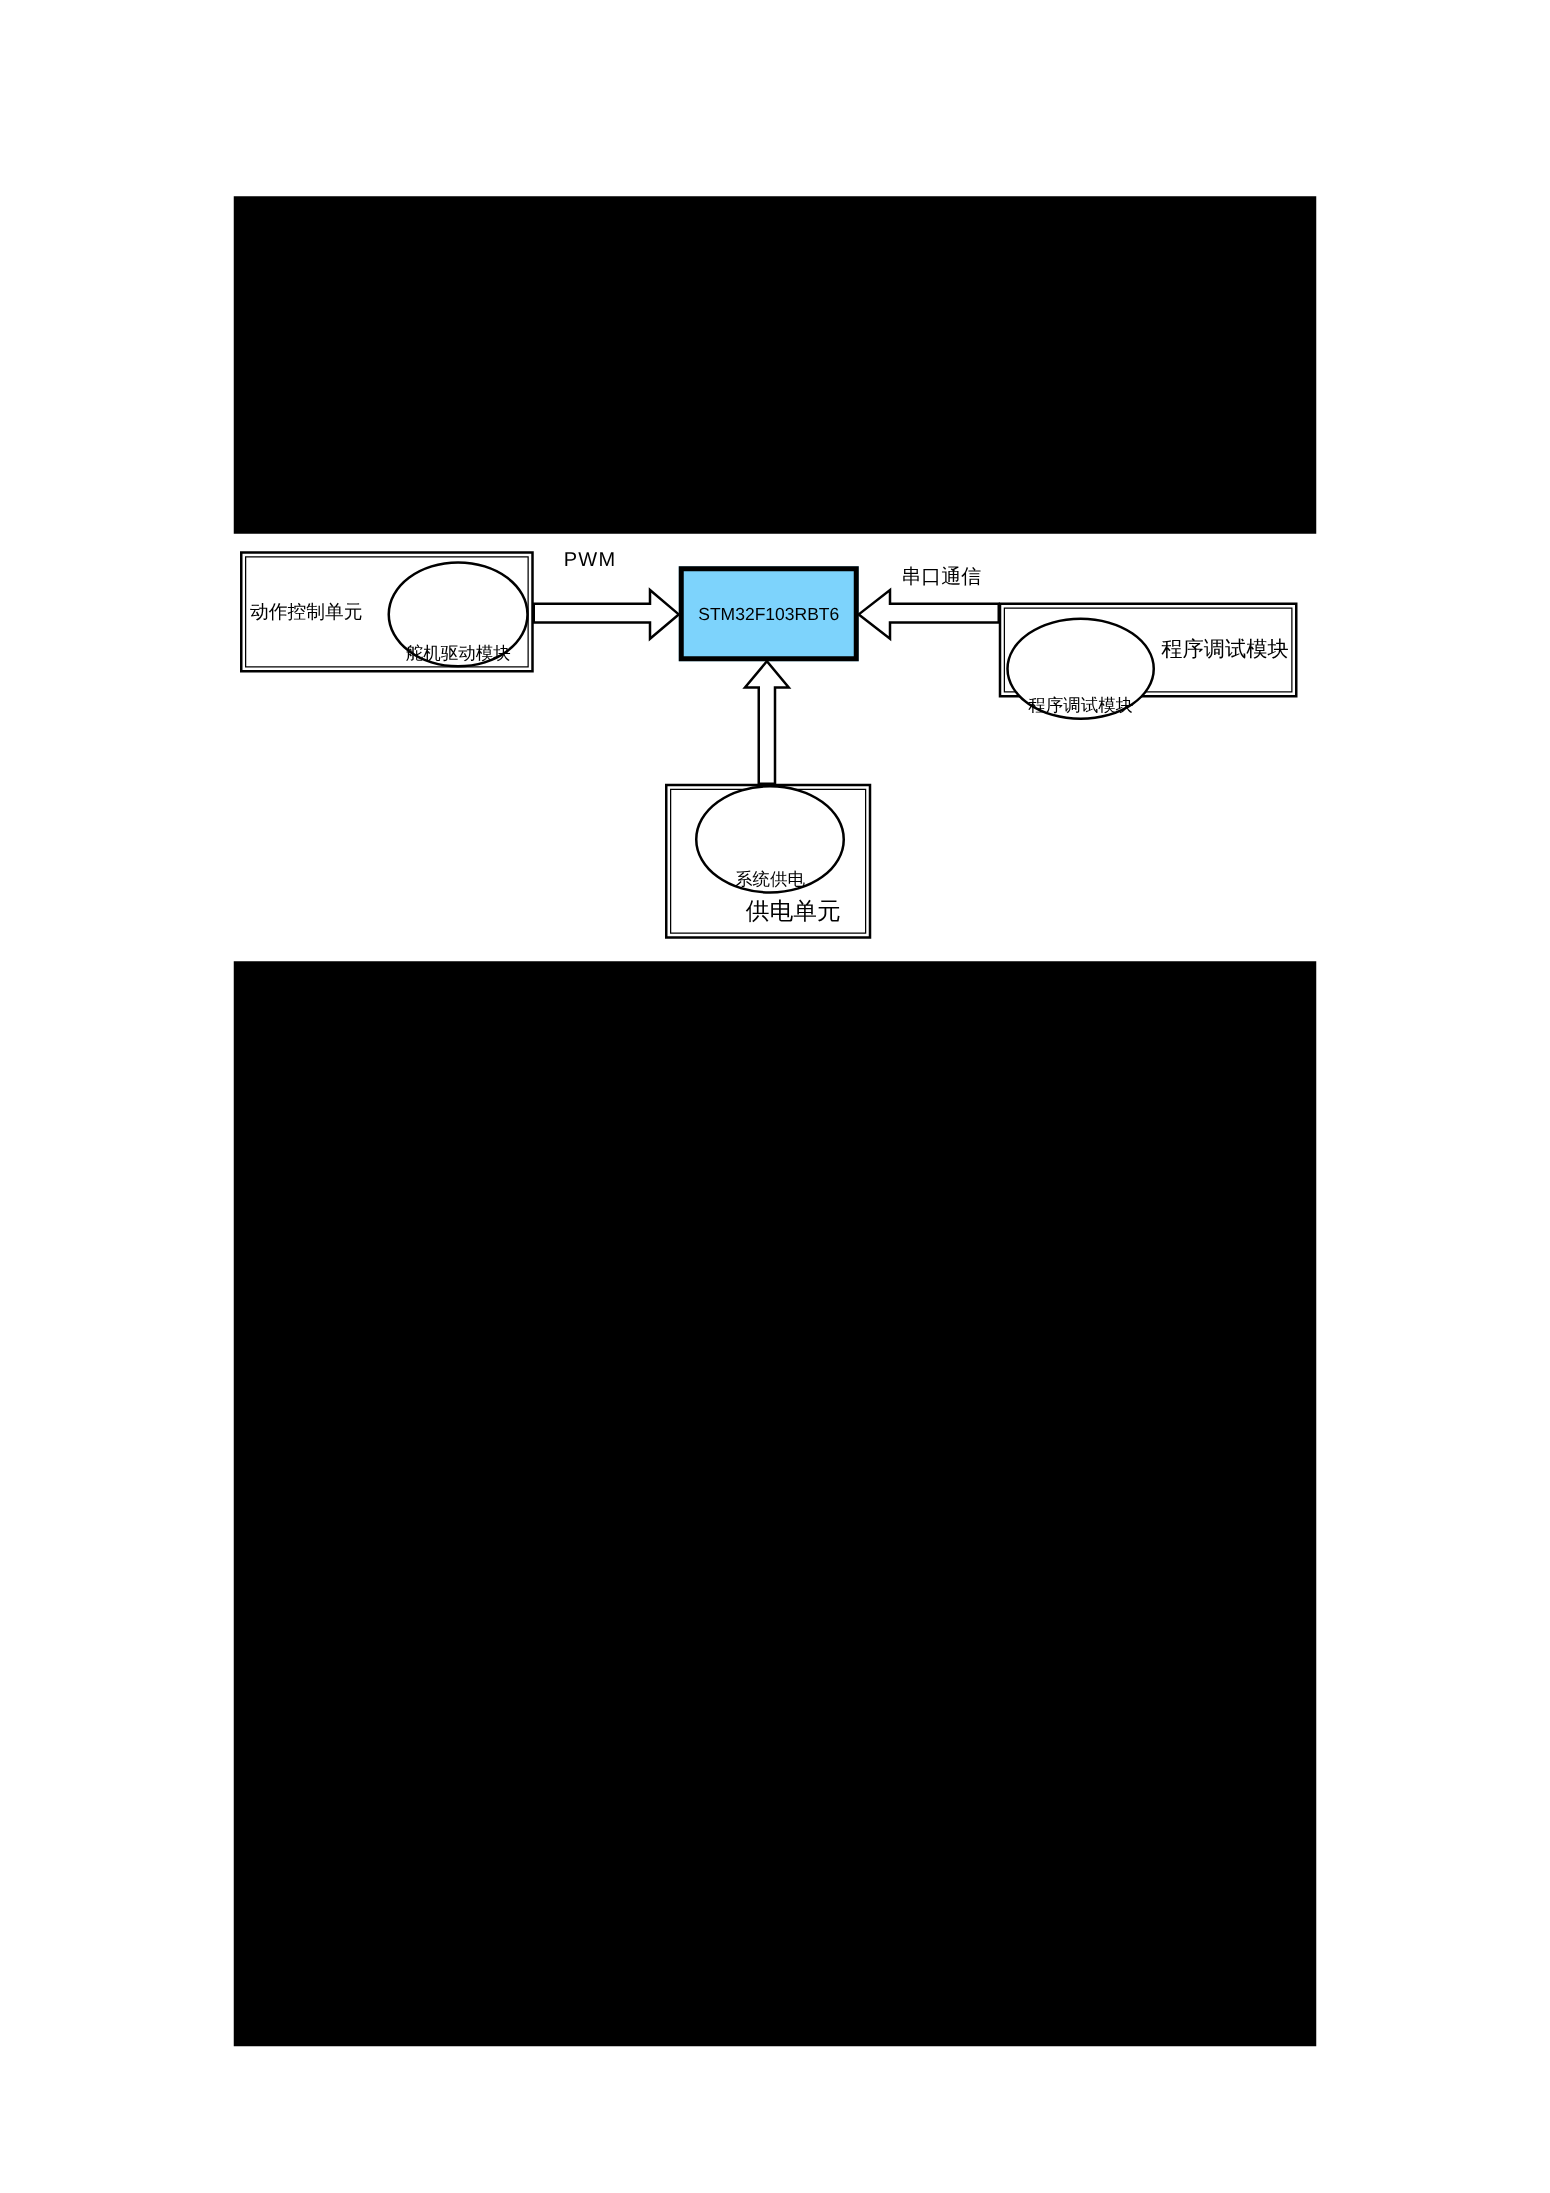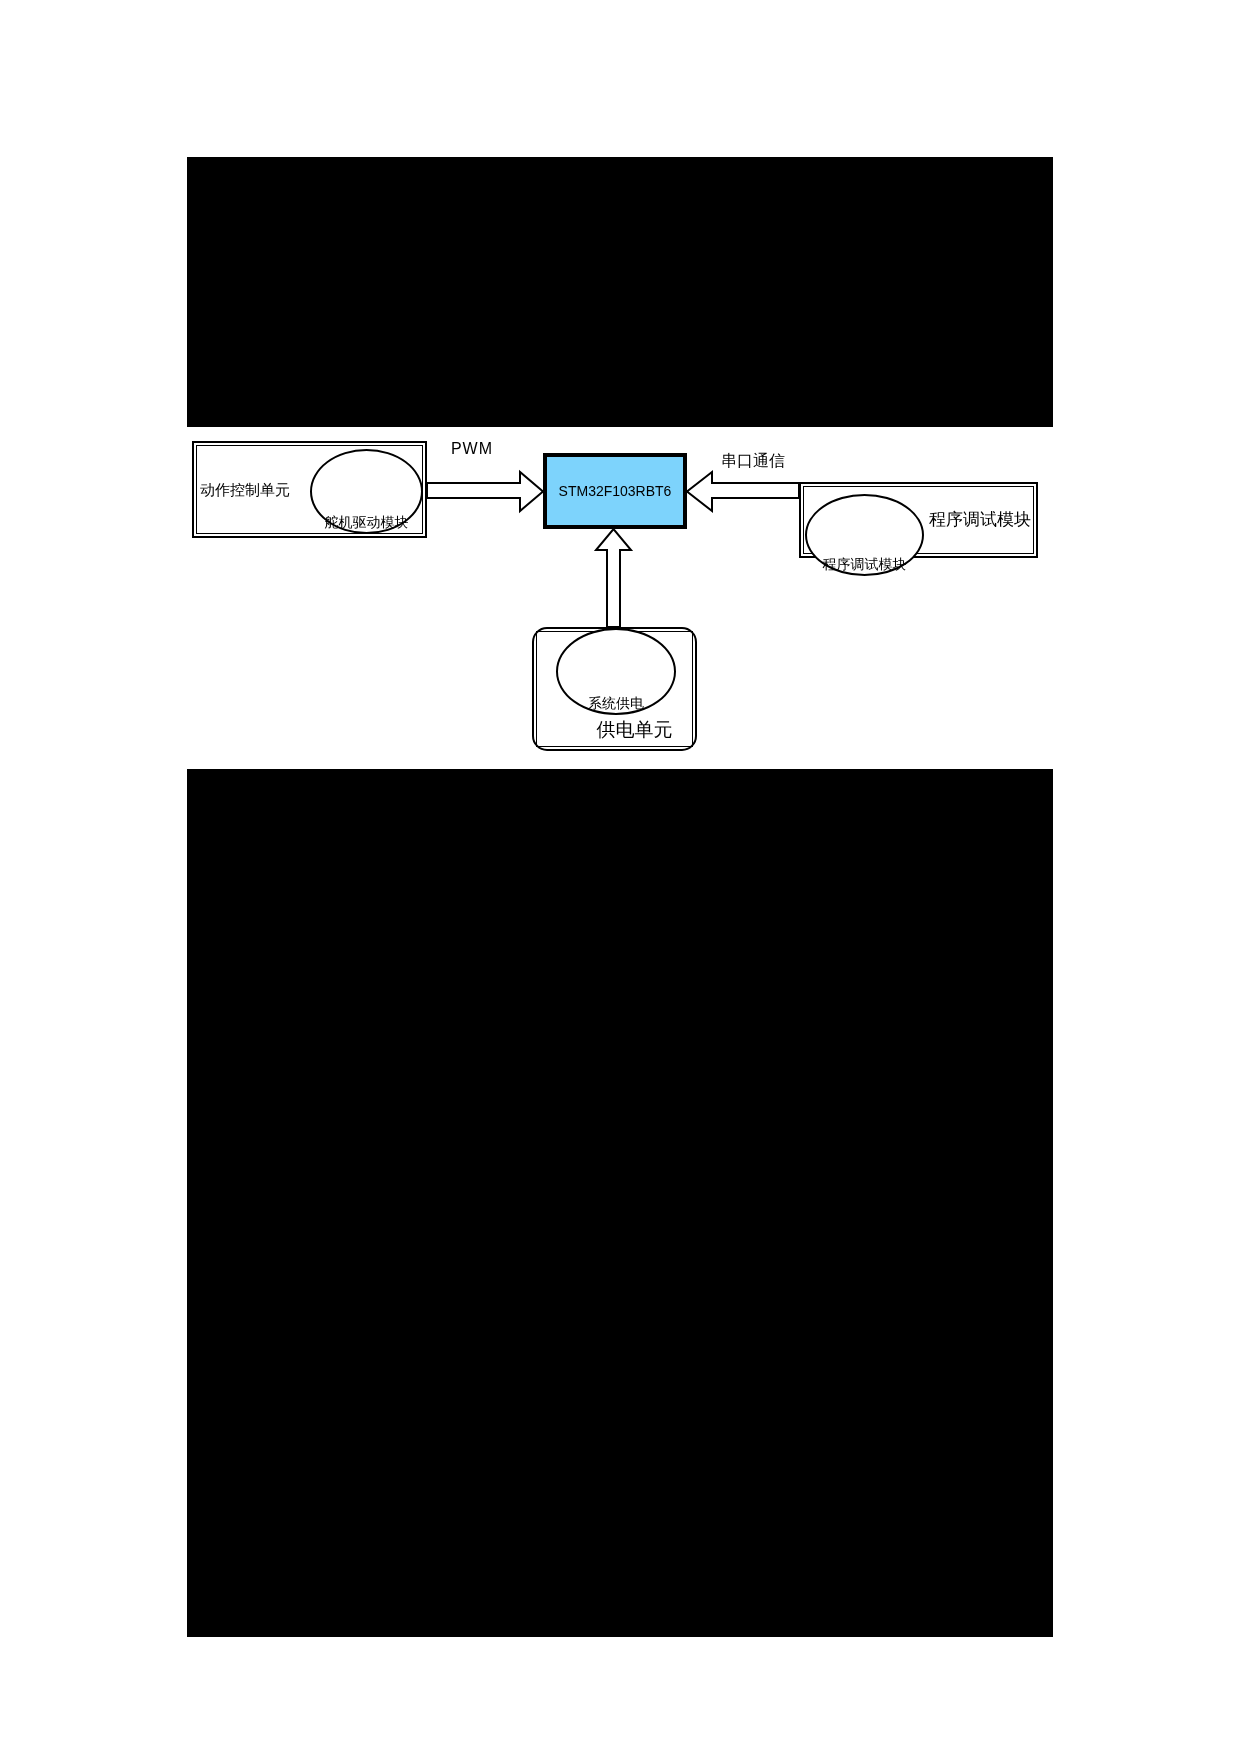--- a/index.html
+++ b/index.html
@@ -26,21 +26,21 @@
   }
   .unit-box::after {
     content: "";
     position: absolute;
     inset: 2px;
     border: 1px solid #000000;
     pointer-events: none;
   }
   .box-left  { left: 192px; top: 441px; width: 235px; height: 97px; }
   .box-right { left: 799px; top: 440px; width: 239px; height: 76px; margin-top: 42px; }
-  .box-power { left: 532px; top: 627px; width: 165px; height: 124px; border-radius: 15px; }
+  .box-power { left: 532px; top: 627px; width: 165px; height: 124px; }
 
   .unit-label {
     position: absolute;
     display: flex;
     align-items: center;
     justify-content: center;
     text-align: left;
     line-height: 1.15;
     white-space: nowrap;
   }

